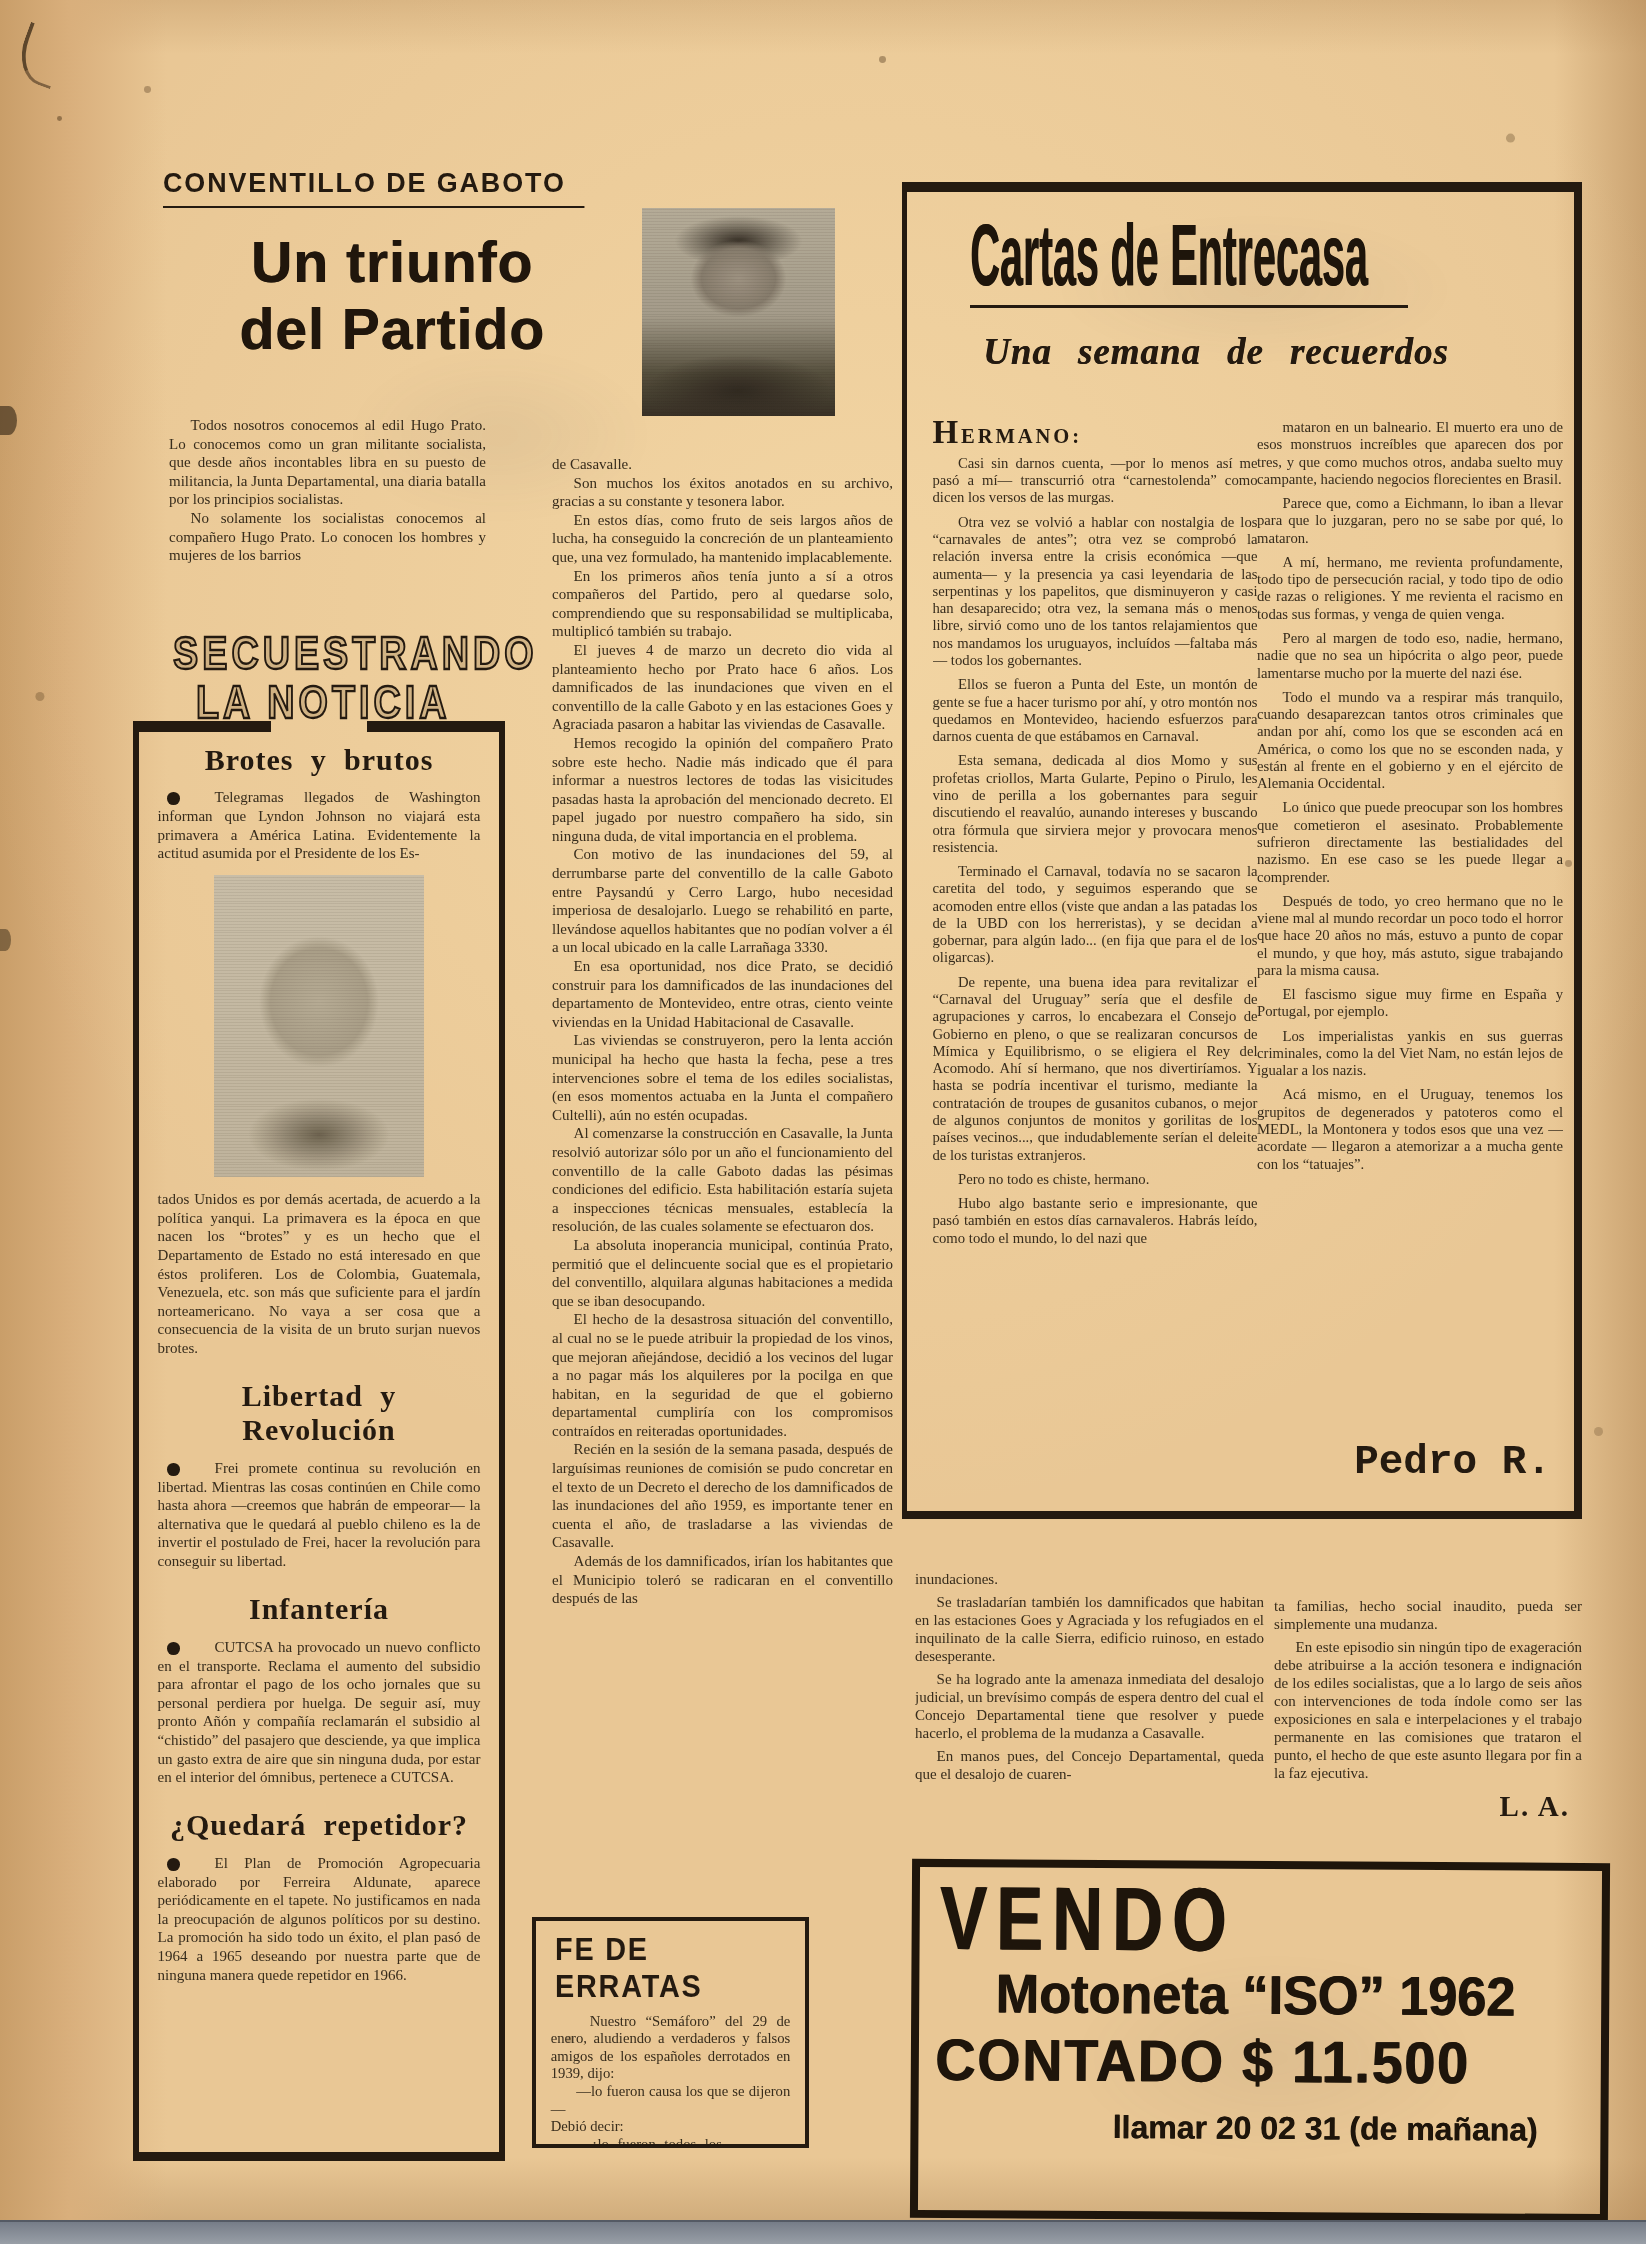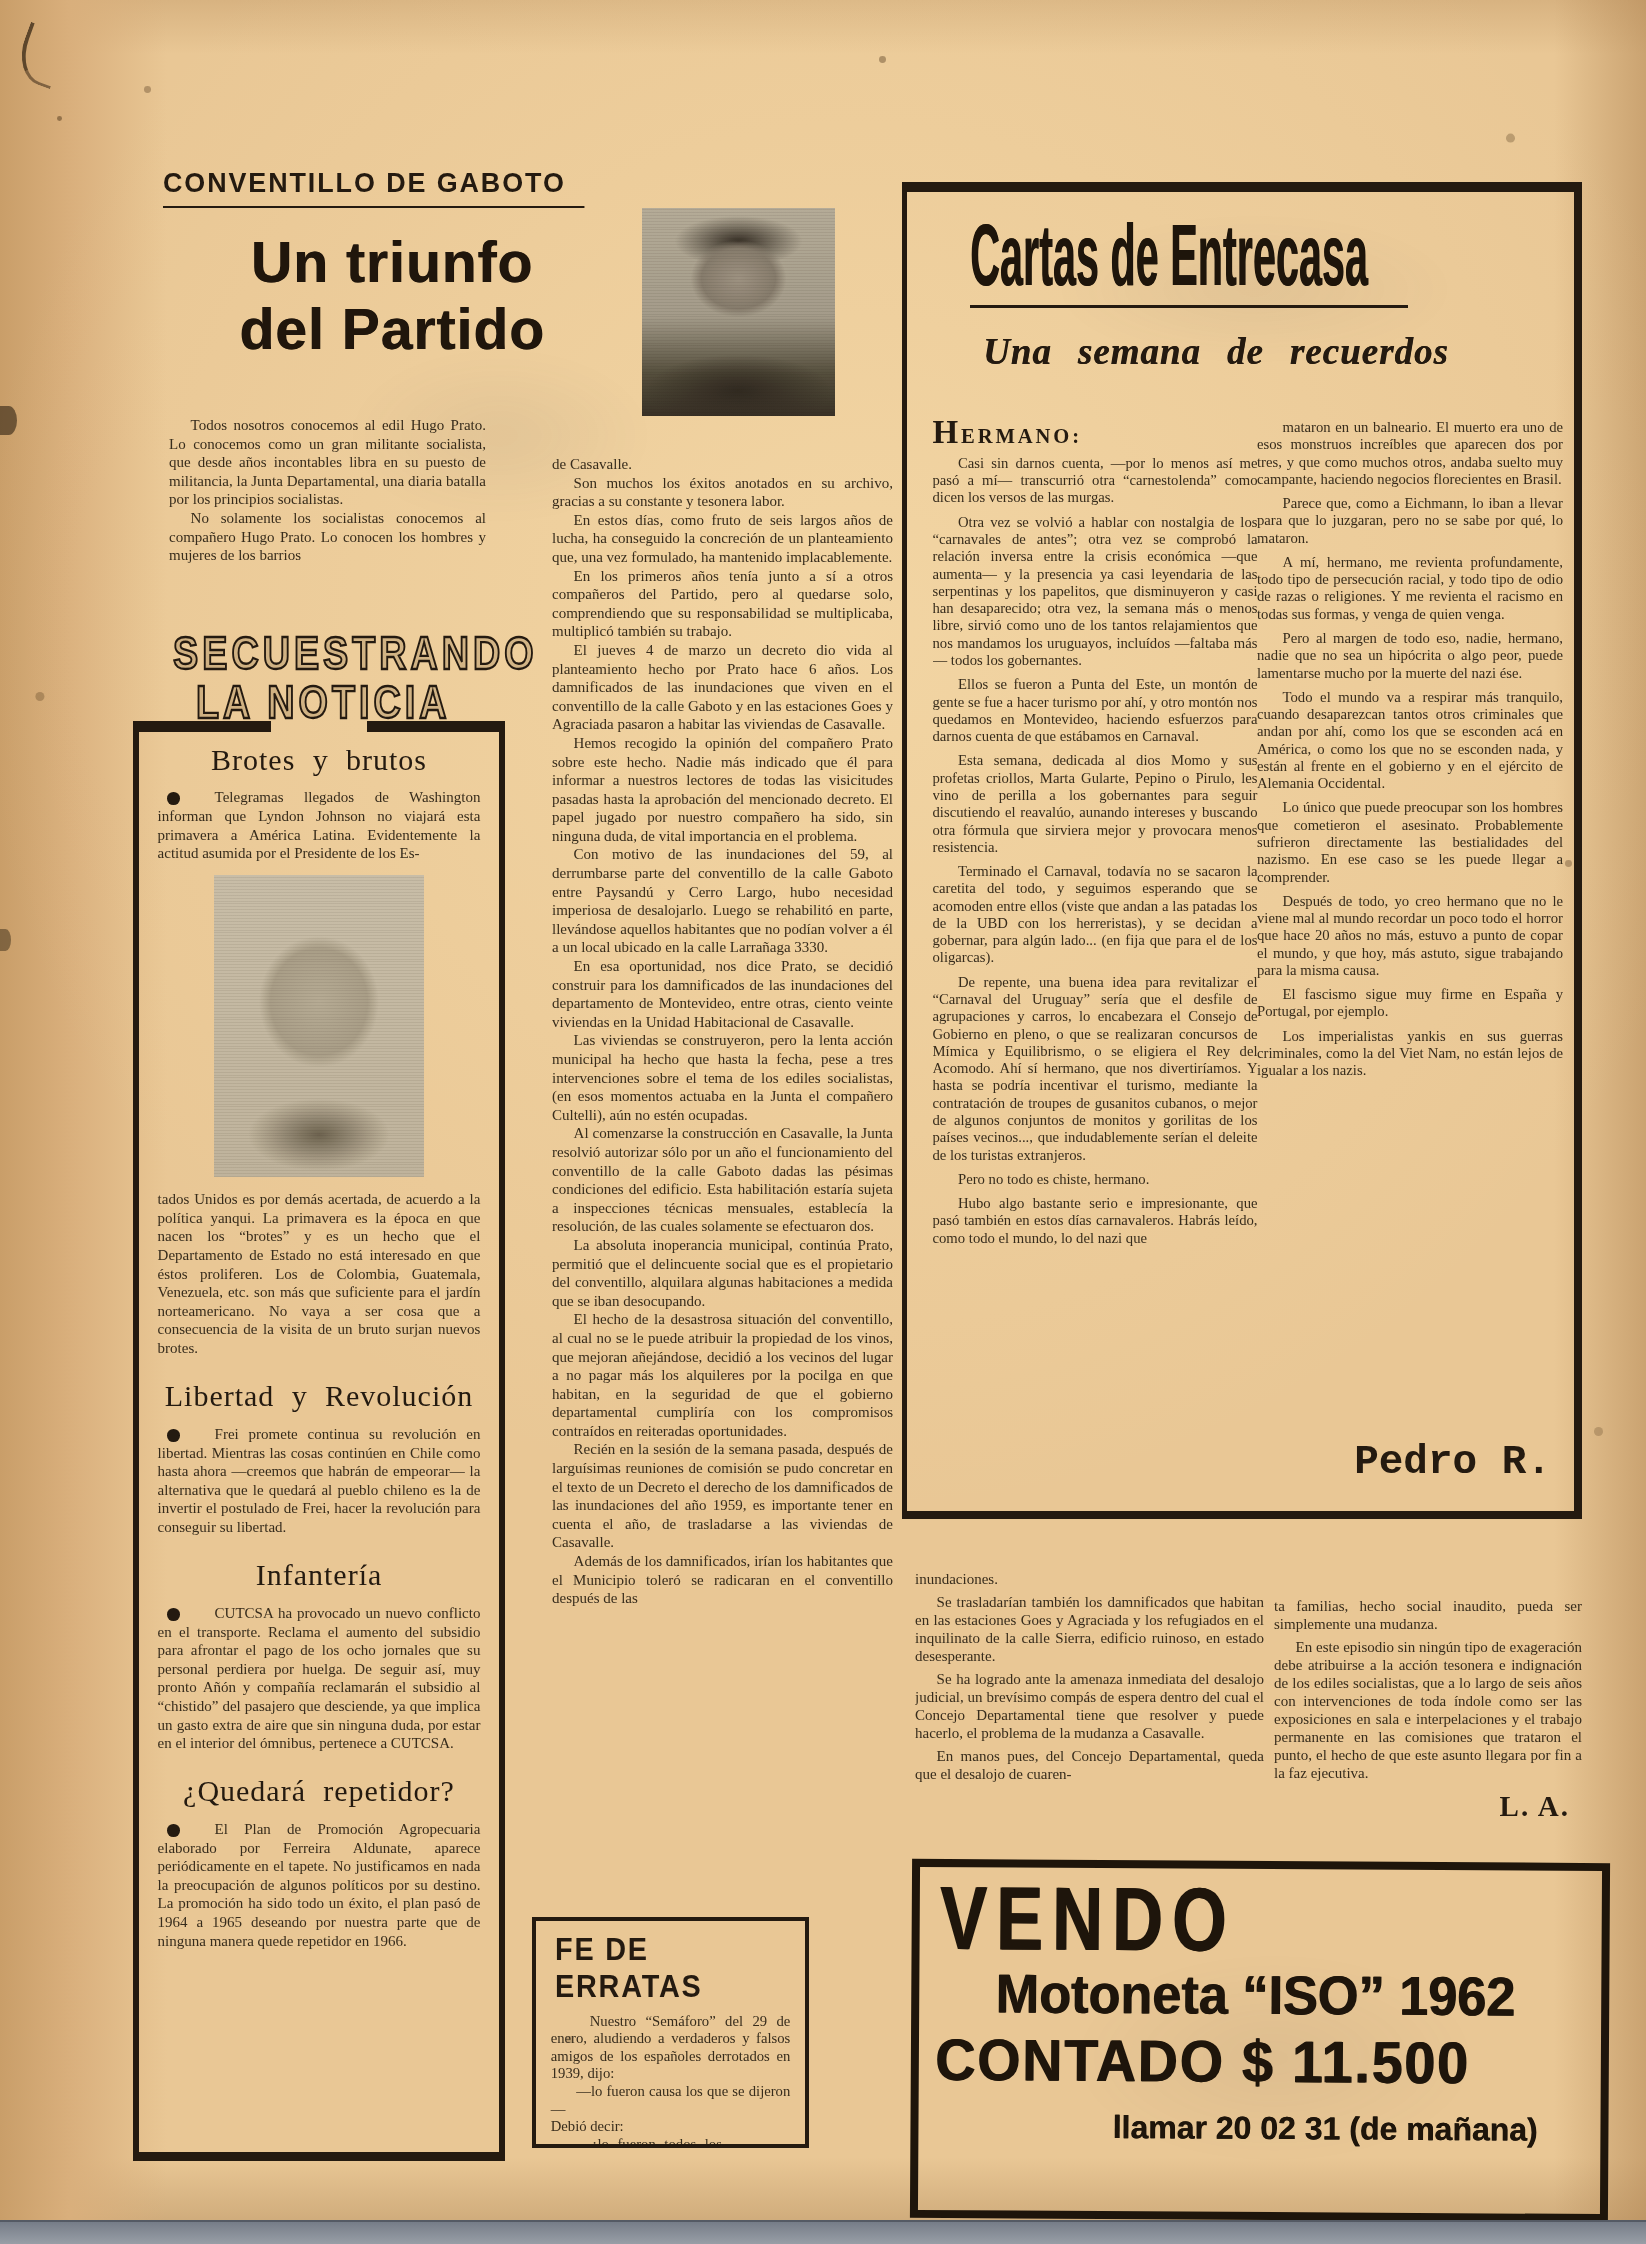--- a/index.html
+++ b/index.html
@@ -60,21 +60,21 @@
   .sec-title { left:133px; top:629px; width:380px; text-align:center;
     font-family:"Liberation Sans",sans-serif; font-weight:700; font-size:46px; line-height:49px;
     letter-spacing:4.9px; color:rgba(85,62,30,.18);
     -webkit-text-stroke:2.3px #241a10; }
   .sec-title span { display:inline-block; transform:scaleX(.82); }
   .sec-box { left:133px; top:721px; width:372px; height:1440px; overflow:hidden;
     border-left:6.9px solid #241a10; border-right:6.9px solid #241a10; border-bottom:9.8px solid #241a10;
     padding:0 18.6px; }
   .sec-box::before, .sec-box::after { content:""; position:absolute; top:0; width:132px; height:10.8px; background:#241a10; }
   .sec-box::before { left:0; } .sec-box::after { right:0; }
-  .sec-h { font-family:"Liberation Serif",serif; font-weight:400; font-size:30px;
+  .sec-h { font-family:"Liberation Serif",serif; font-weight:700; font-size:30px;
     text-align:center; letter-spacing:1px; word-spacing:8.8px; color:#241a10; margin:21.6px 0 11.8px; }
   .sec-box p { font-size:15px; line-height:18.6px; color:#372c1c; margin-bottom:5.9px; }
   .bullet-p { position:relative; text-indent:57px; }
   .dot { position:absolute; left:9.8px; top:3.9px; width:12.7px; height:12.7px; border-radius:50%; background:#241a10; }
   .photo2 { position:relative; width:210px; height:302px; margin:11.8px auto 13.7px;
     background:
       radial-gradient(ellipse 42% 32% at 50% 42%, #b5aa94 0%, #a89d87 55%, rgba(0,0,0,0) 68%),
       radial-gradient(ellipse 24% 9% at 50% 30%, #80775f 0%, rgba(0,0,0,0) 70%),
       radial-gradient(ellipse 45% 16% at 50% 86%, #6e6451 0%, rgba(0,0,0,0) 75%),
       linear-gradient(180deg, #c7bca6 0%, #beb29b 100%);
@@ -241,20 +241,21 @@
     <div class="ccol ccol2">
         <p>mataron en un balneario. El muerto era uno de esos monstruos increíbles que aparecen dos por tres, y que como muchos otros, andaba suelto muy campante, haciendo negocios florecientes en Brasil.</p>
         <p>Parece que, como a Eichmann, lo iban a llevar para que lo juzgaran, pero no se sabe por qué, lo mataron.</p>
         <p>A mí, hermano, me revienta profundamente, todo tipo de persecución racial, y todo tipo de odio de razas o religiones. Y me revienta el racismo en todas sus formas, y venga de quien venga.</p>
         <p>Pero al margen de todo eso, nadie, hermano, nadie que no sea un hipócrita o algo peor, puede lamentarse mucho por la muerte del nazi ése.</p>
         <p>Todo el mundo va a respirar más tranquilo, cuando desaparezcan tantos otros criminales que andan por ahí, como los que se esconden acá en América, o como los que no se esconden nada, y están al frente en el gobierno y en el ejército de Alemania Occidental.</p>
         <p>Lo único que puede preocupar son los hombres que cometieron el asesinato. Probablemente sufrieron directamente las bestialidades del nazismo. En ese caso se les puede llegar a comprender.</p>
         <p>Después de todo, yo creo hermano que no le viene mal al mundo recordar un poco todo el horror que hace 20 años no más, estuvo a punto de copar el mundo, y que hoy, más astuto, sigue trabajando para la misma causa.</p>
         <p>El fascismo sigue muy firme en España y Portugal, por ejemplo.</p>
         <p>Los imperialistas yankis en sus guerras criminales, como la del Viet Nam, no están lejos de igualar a los nazis.</p>
+        <p>Acá mismo, en el Uruguay, tenemos los grupitos de degenerados y patoteros como el MEDL, la Montonera y todos esos que una vez — acordate — llegaron a atemorizar a a mucha gente con los “tatuajes”.</p>
       </div>
     <div class="sig-pedro">Pedro R.</div>
   </div>
 
   <div class="abs bcol bcol1">
       <p>inundaciones.</p>
       <p>Se trasladarían también los damnificados que habitan en las estaciones Goes y Agraciada y los refugiados en el inquilinato de la calle Sierra, edificio ruinoso, en estado desesperante.</p>
       <p>Se ha logrado ante la amenaza inmediata del desalojo judicial, un brevísimo compás de espera dentro del cual el Concejo Departamental tiene que resolver y puede hacerlo, el problema de la mudanza a Casavalle.</p>
       <p>En manos pues, del Concejo Departamental, queda que el desalojo de cuaren-</p>
     </div>

